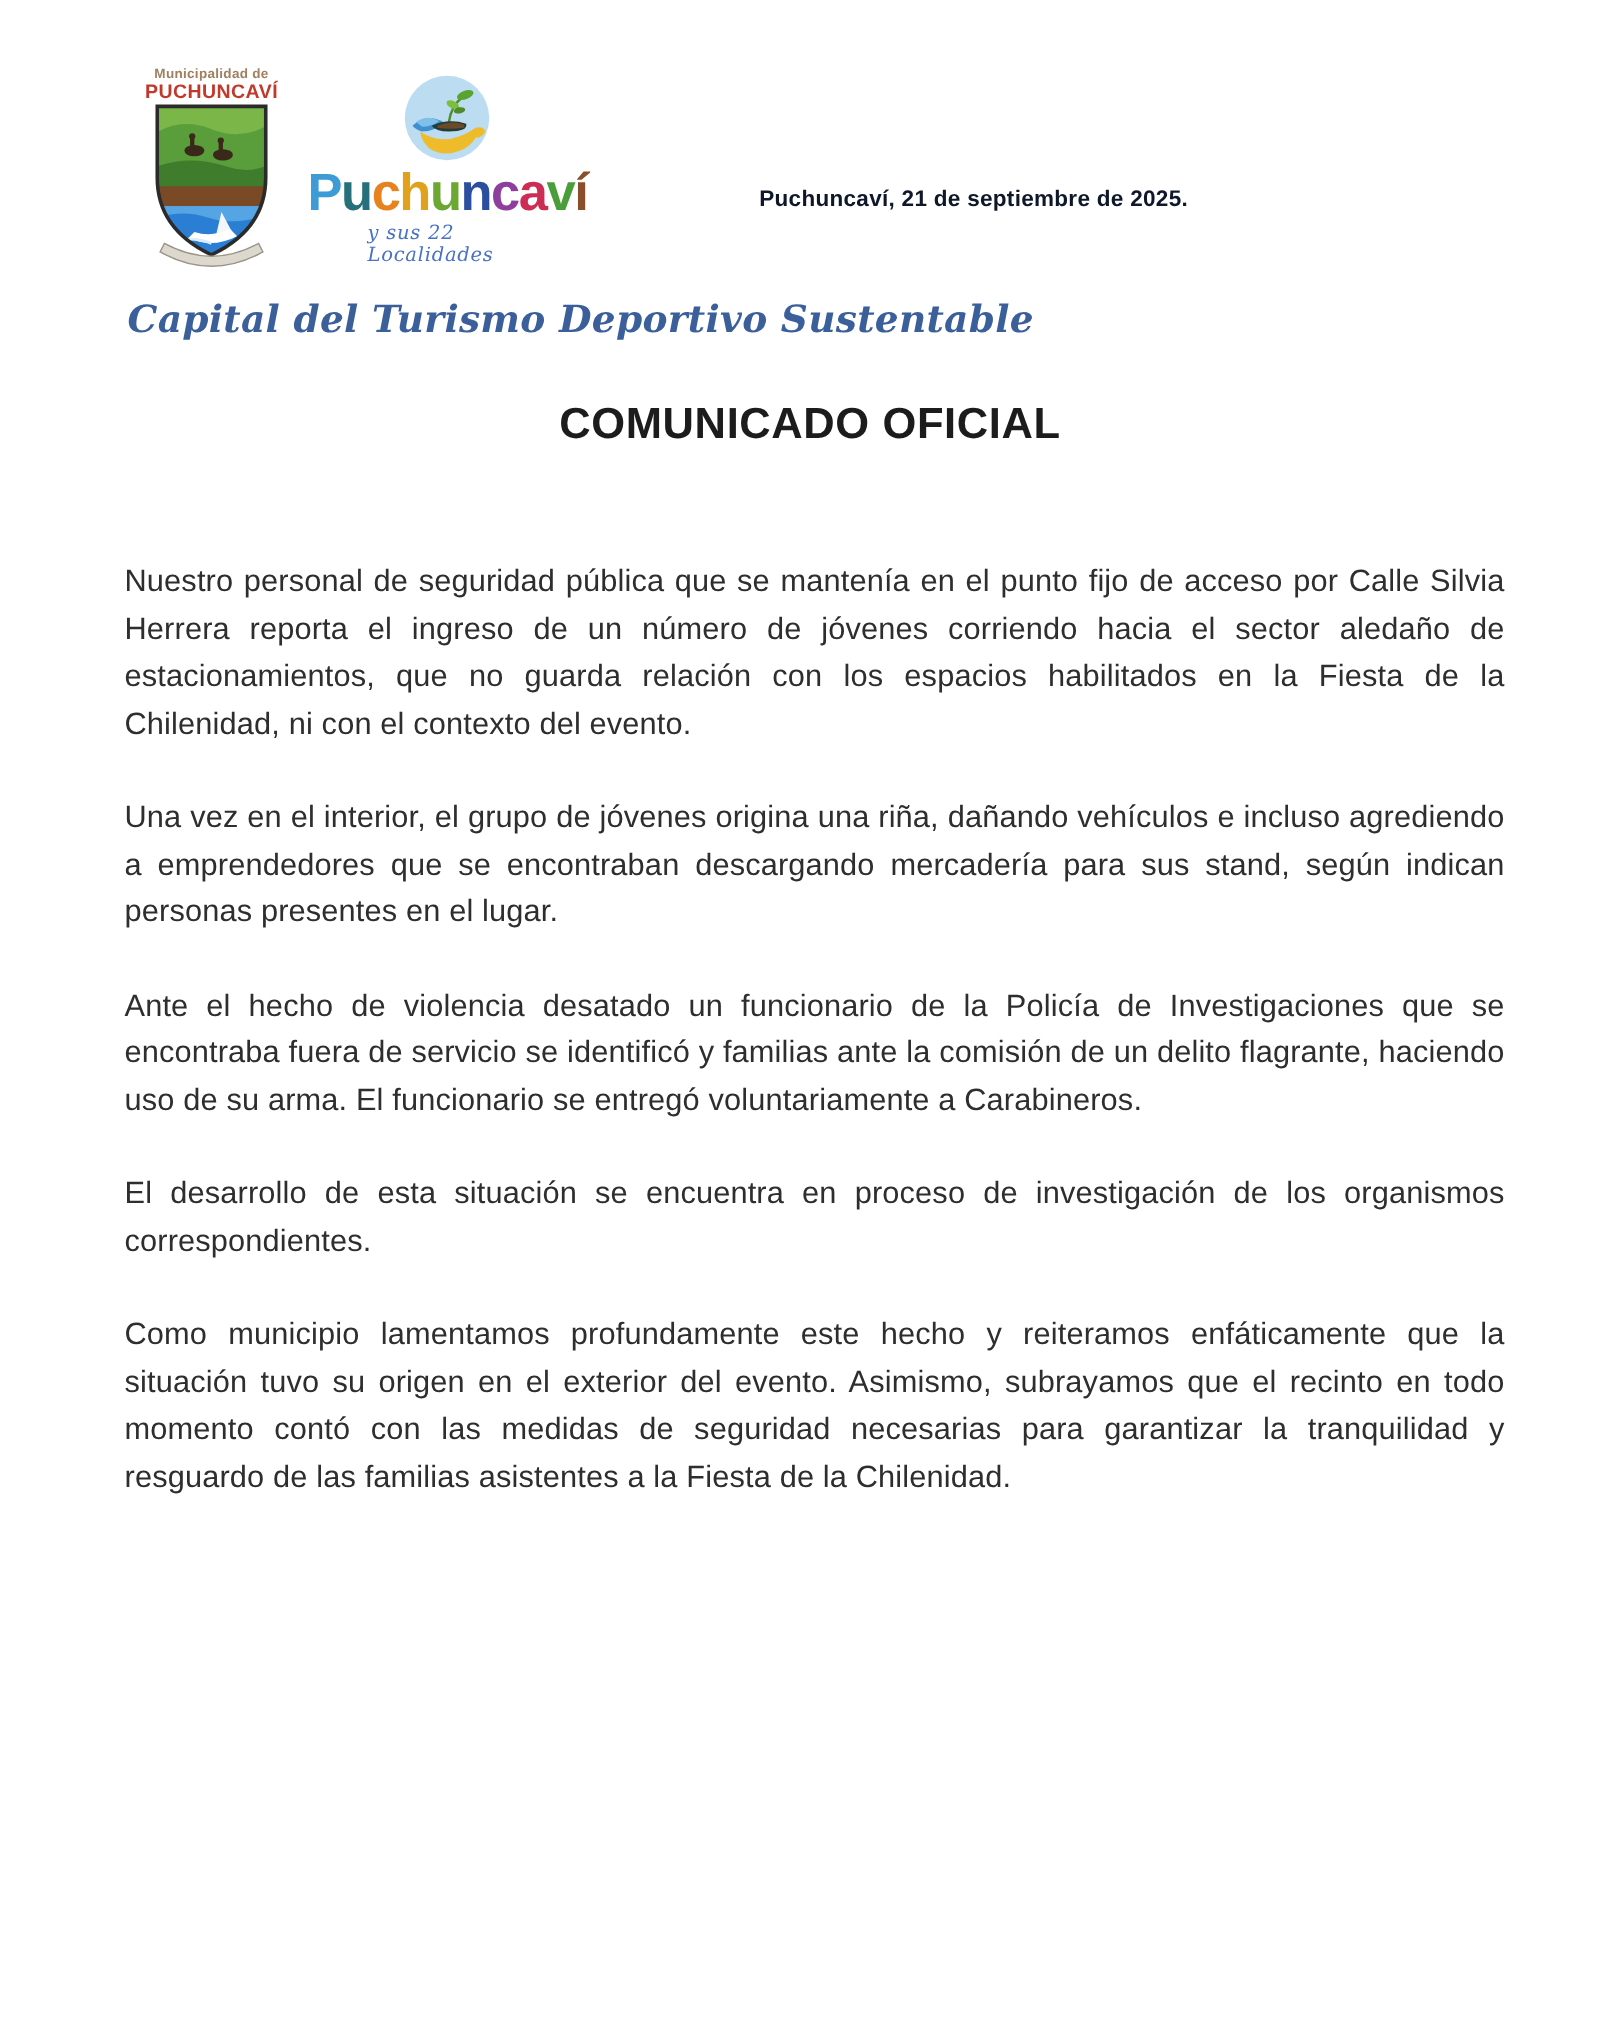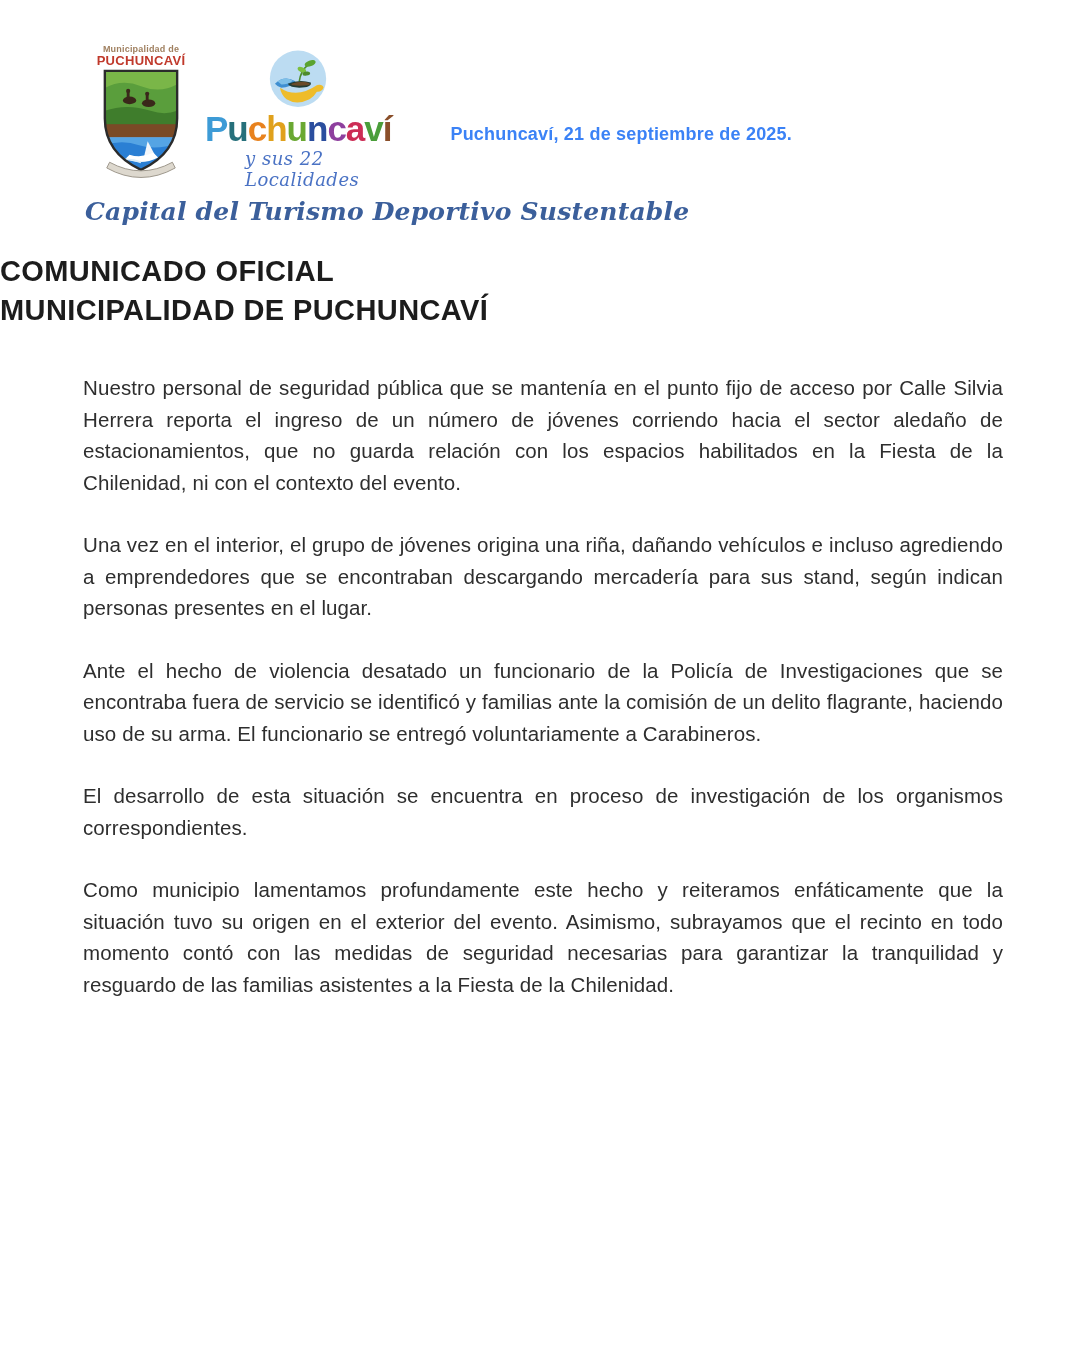--- a/index.html
+++ b/index.html
@@ -16,26 +16,26 @@
   
   .header{position:relative;padding:46px 80px 0 85px;height:160px;}
   .logo-block{position:absolute;left:85px;top:44px;width:290px;}
   .logo-row{display:flex;align-items:flex-start;gap:8px;}
   .shield-col{width:112px;text-align:center;flex:none;}
   .shield-small{font-size:9px;color:#a08060;font-weight:bold;letter-spacing:.2px;line-height:10px;}
   .shield-name{font-size:13px;color:#c0392b;font-weight:bold;letter-spacing:.3px;line-height:14px;margin-bottom:1px;}
   .mark-col{flex:1;display:flex;flex-direction:column;align-items:center;margin-top:4px;}
   .wordmark{font-weight:bold;font-size:35px;line-height:34px;letter-spacing:-1px;white-space:nowrap;}
   .wordmark span{display:inline-block;}
-  .wordmark-sub{font-family:"DejaVu Serif", serif;font-style:italic;font-size:18px;color:#4a72c4;margin-top:2px;letter-spacing:.5px;margin-left:40px;}
+  .wordmark-sub{font-family:"DejaVu Serif", serif;font-style:italic;font-size:13px;color:#4a72c4;margin-top:2px;letter-spacing:.5px;margin-left:40px;}
   .tagline{font-family:"DejaVu Serif", serif;font-style:italic;font-weight:bold;font-size:25px;color:#3b5f9b;text-align:center;margin-top:6px;white-space:nowrap;letter-spacing:.2px;}
-  .date-line{position:absolute;top:124px;right:80px;font-size:18px;font-weight:bold;color:#3b82f6;letter-spacing:.2px;}
+  .date-line{position:absolute;top:124px;right:80px;font-size:15px;font-weight:bold;color:#0f172a;letter-spacing:.2px;}
 
   
-  .doc-title{margin-top:4px;position:absolute;left:0;top:248px;width:1080px;font-weight:bold;color:#1c1c1c;font-size:29px;line-height:39px;letter-spacing:.4px;}
+  .doc-title{margin-top:16px;position:absolute;left:0;top:248px;width:1080px;text-align:center;font-weight:bold;color:#1c1c1c;font-size:29px;line-height:39px;letter-spacing:.4px;}
 
   
   .doc-body{position:absolute;left:83px;top:372px;width:920px;}
   .doc-body p{
     margin:0 0 31px 0;
     font-size:20.5px;line-height:31.5px;
     text-align:justify;color:#2e2e2e;letter-spacing:.1px;
   }
 </style>
 </head>
@@ -106,21 +106,20 @@
       </div>
 
       <div class="tagline">Capital del Turismo Deportivo Sustentable</div>
     </div>
 
     <div class="date-line">Puchuncaví, 21 de septiembre de 2025.</div>
   </div>
 
   <div class="doc-title">
     <div>COMUNICADO OFICIAL</div>
-    <div>MUNICIPALIDAD DE PUCHUNCAVÍ</div>
   </div>
 
   <div class="doc-body">
       <p>Nuestro personal de seguridad pública que se mantenía en el punto fijo de acceso por Calle Silvia Herrera reporta el ingreso de un número de jóvenes corriendo hacia el sector aledaño de estacionamientos, que no guarda relación con los espacios habilitados en la Fiesta de la Chilenidad, ni con el contexto del evento.</p>
       <p>Una vez en el interior, el grupo de jóvenes origina una riña, dañando vehículos e incluso agrediendo a emprendedores que se encontraban descargando mercadería para sus stand, según indican personas presentes en el lugar.</p>
       <p>Ante el hecho de violencia desatado un funcionario de la Policía de Investigaciones que se encontraba fuera de servicio se identificó y familias ante la comisión de un delito flagrante, haciendo uso de su arma. El funcionario se entregó voluntariamente a Carabineros.</p>
       <p>El desarrollo de esta situación se encuentra en proceso de investigación de los organismos correspondientes.</p>
       <p>Como municipio lamentamos profundamente este hecho y reiteramos enfáticamente que la situación tuvo su origen en el exterior del evento. Asimismo, subrayamos que el recinto en todo momento contó con las medidas de seguridad necesarias para garantizar la tranquilidad y resguardo de las familias asistentes a la Fiesta de la Chilenidad.</p>
     </div>
 

